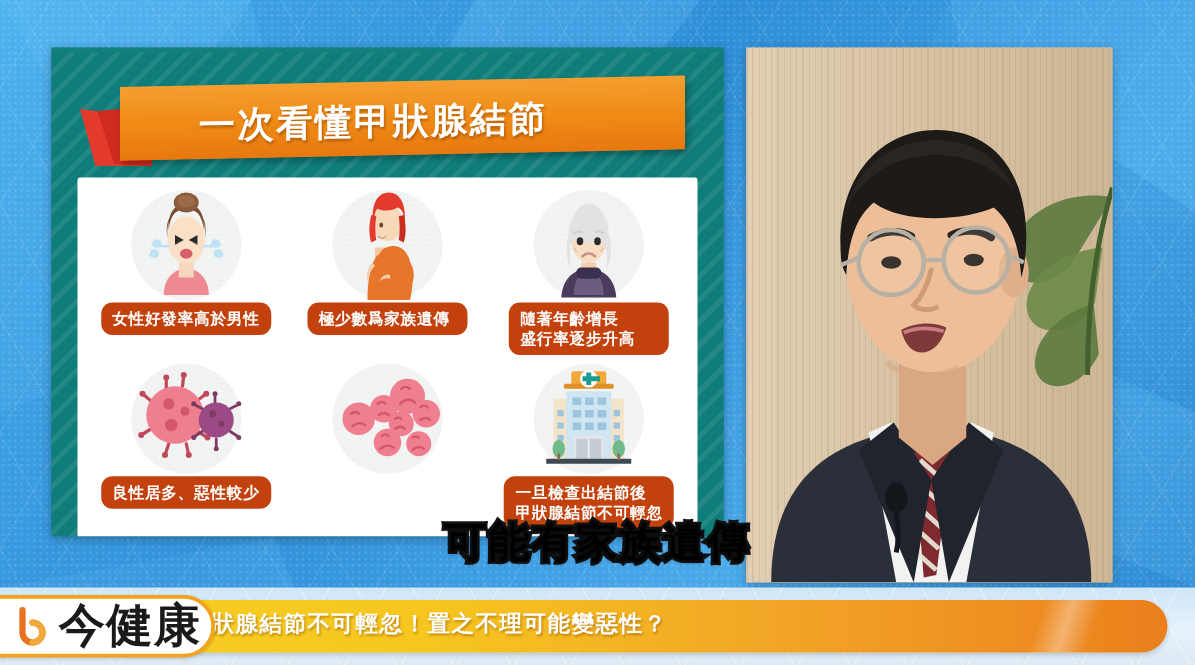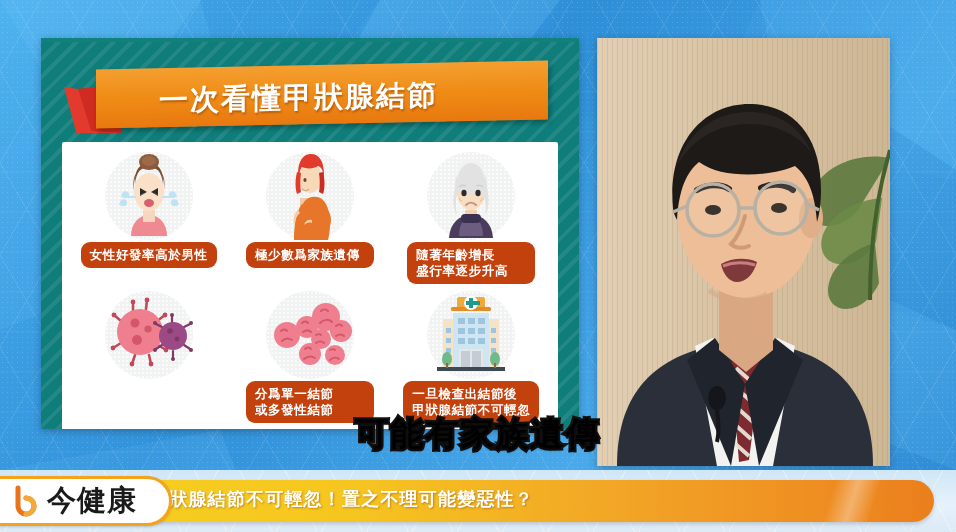--- a/index.html
+++ b/index.html
@@ -313,21 +313,21 @@
     box-shadow: 0 1px 3px rgba(0,0,0,.18);
   }
   .logo-mark {
     width: 34px;
     height: 34px;
     margin-left: 40px;
     flex: none;
   }
   .logo-text {
     margin-left: 4px;
-    font-size: 29px;
+    font-size: 37px;
     font-weight: bold;
     color: #1a1a1a;
     letter-spacing: 1px;
   }
 </style>
 </head>
 <body>
 
 <div id="stage">
 
@@ -464,20 +464,21 @@
                 <circle cx="56" cy="63" r="2"></circle>
                   <circle cx="74" cy="72" r="2"></circle>
                 <circle cx="92" cy="63" r="2"></circle>
                   <circle cx="92" cy="36" r="2"></circle>
               </g>
               <circle cx="74" cy="49" r="14" fill="#9b4a86"></circle>
               <circle cx="71" cy="44" r="2.8" fill="#7e3a63"></circle>
               <circle cx="78" cy="52" r="2.4" fill="#7e3a63"></circle>
             </svg>
           </div>
+          <div class="pill">良性居多、惡性較少</div>
         </div>
 
         <div class="cell">
           <div class="iconwrap">
             <div class="icon-circle"></div>
             <svg class="icon-svg" viewBox="0 0 100 92">
               <g>
                 <circle cx="27" cy="48" r="13" fill="#ef7f8e"></circle>
                 <path d="M21 44c2-2 5-2 6 0" stroke="#d4566a" stroke-width="2" fill="none" stroke-linecap="round"></path>
                 <path d="M22 54c3-3 7-3 10-1" stroke="#d4566a" stroke-width="2" fill="none" stroke-linecap="round"></path>
@@ -507,22 +508,20 @@
                 <path d="M45 62c2-2 5-2 6 0" stroke="#d4566a" stroke-width="1.9" fill="none" stroke-linecap="round"></path>
                 <path d="M44 72c4-3 8-3 11-1" stroke="#d4566a" stroke-width="1.9" fill="none" stroke-linecap="round"></path>
               </g>
               <g>
                 <circle cx="75" cy="68" r="10" fill="#ef7f8e"></circle>
                 <path d="M70 63c2-1 4-1 5 0" stroke="#d4566a" stroke-width="1.8" fill="none" stroke-linecap="round"></path>
                 <path d="M70 73c3-3 7-3 9-1" stroke="#d4566a" stroke-width="1.8" fill="none" stroke-linecap="round"></path>
               </g>
             </svg>
           </div>
-          <div class="pill">分爲單一結節
-或多發性結節</div>
         </div>
 
         <div class="cell">
           <div class="iconwrap">
             <div class="icon-circle"></div>
             <svg class="icon-svg" viewBox="0 0 100 92">
               <rect x="36" y="10" width="28" height="12" rx="2" fill="#f2a93b"></rect>
               <rect x="30" y="20" width="40" height="4" rx="1.5" fill="#e08f28"></rect>
               <circle cx="50" cy="16" r="7" fill="#ffffff"></circle>
               <path d="M48 11h4v10h-4z" fill="#1d9b8f"></path>

